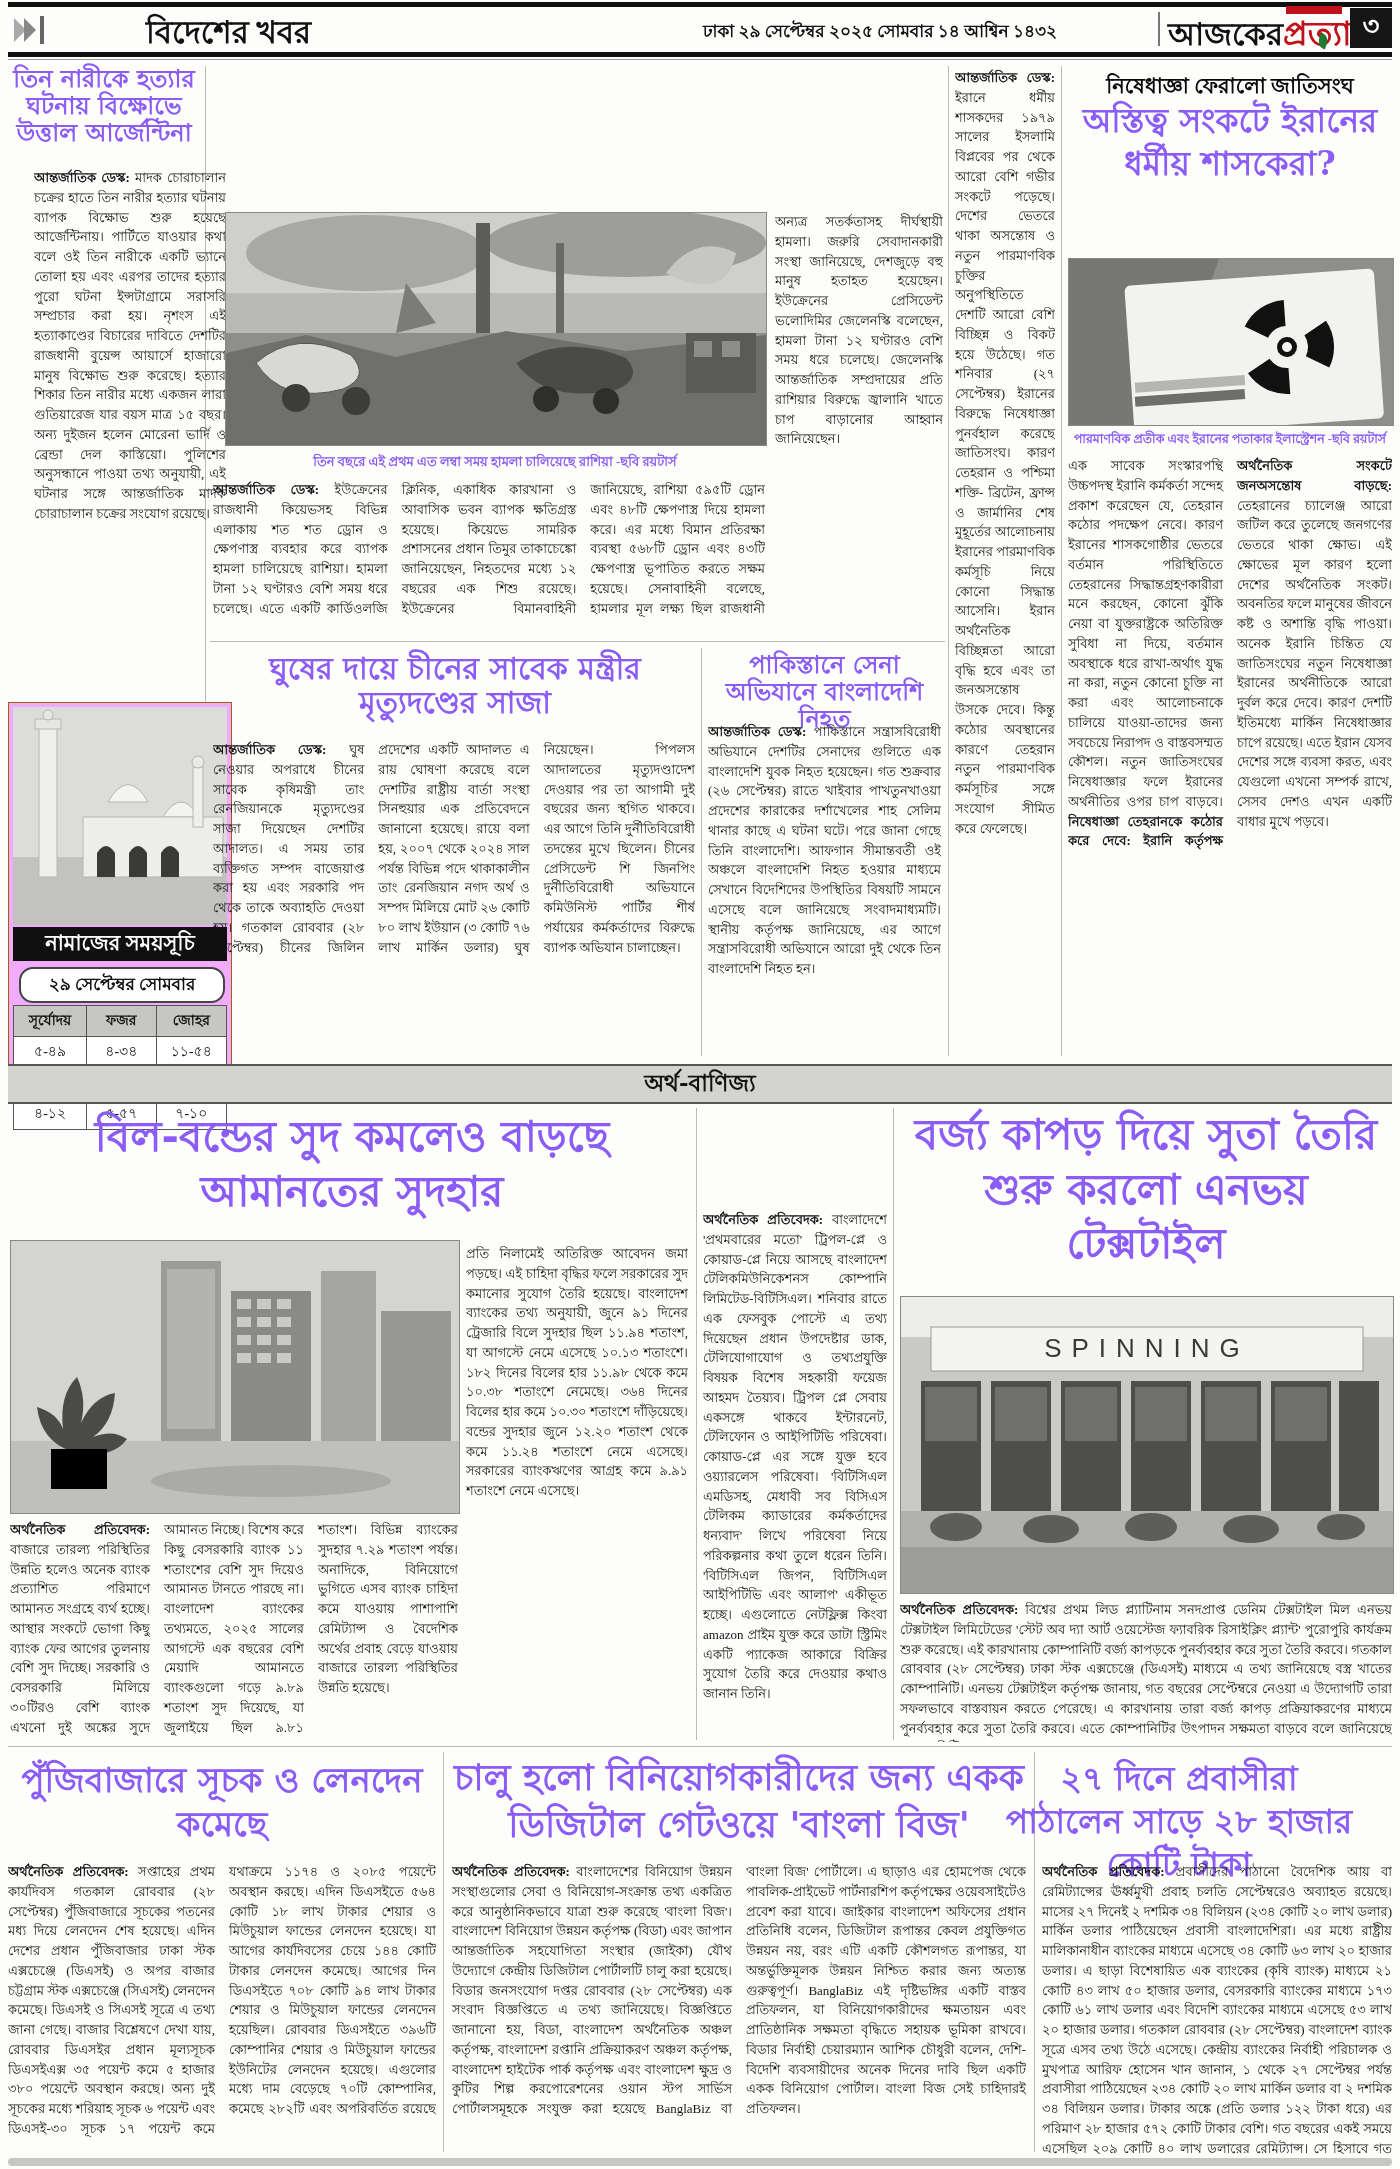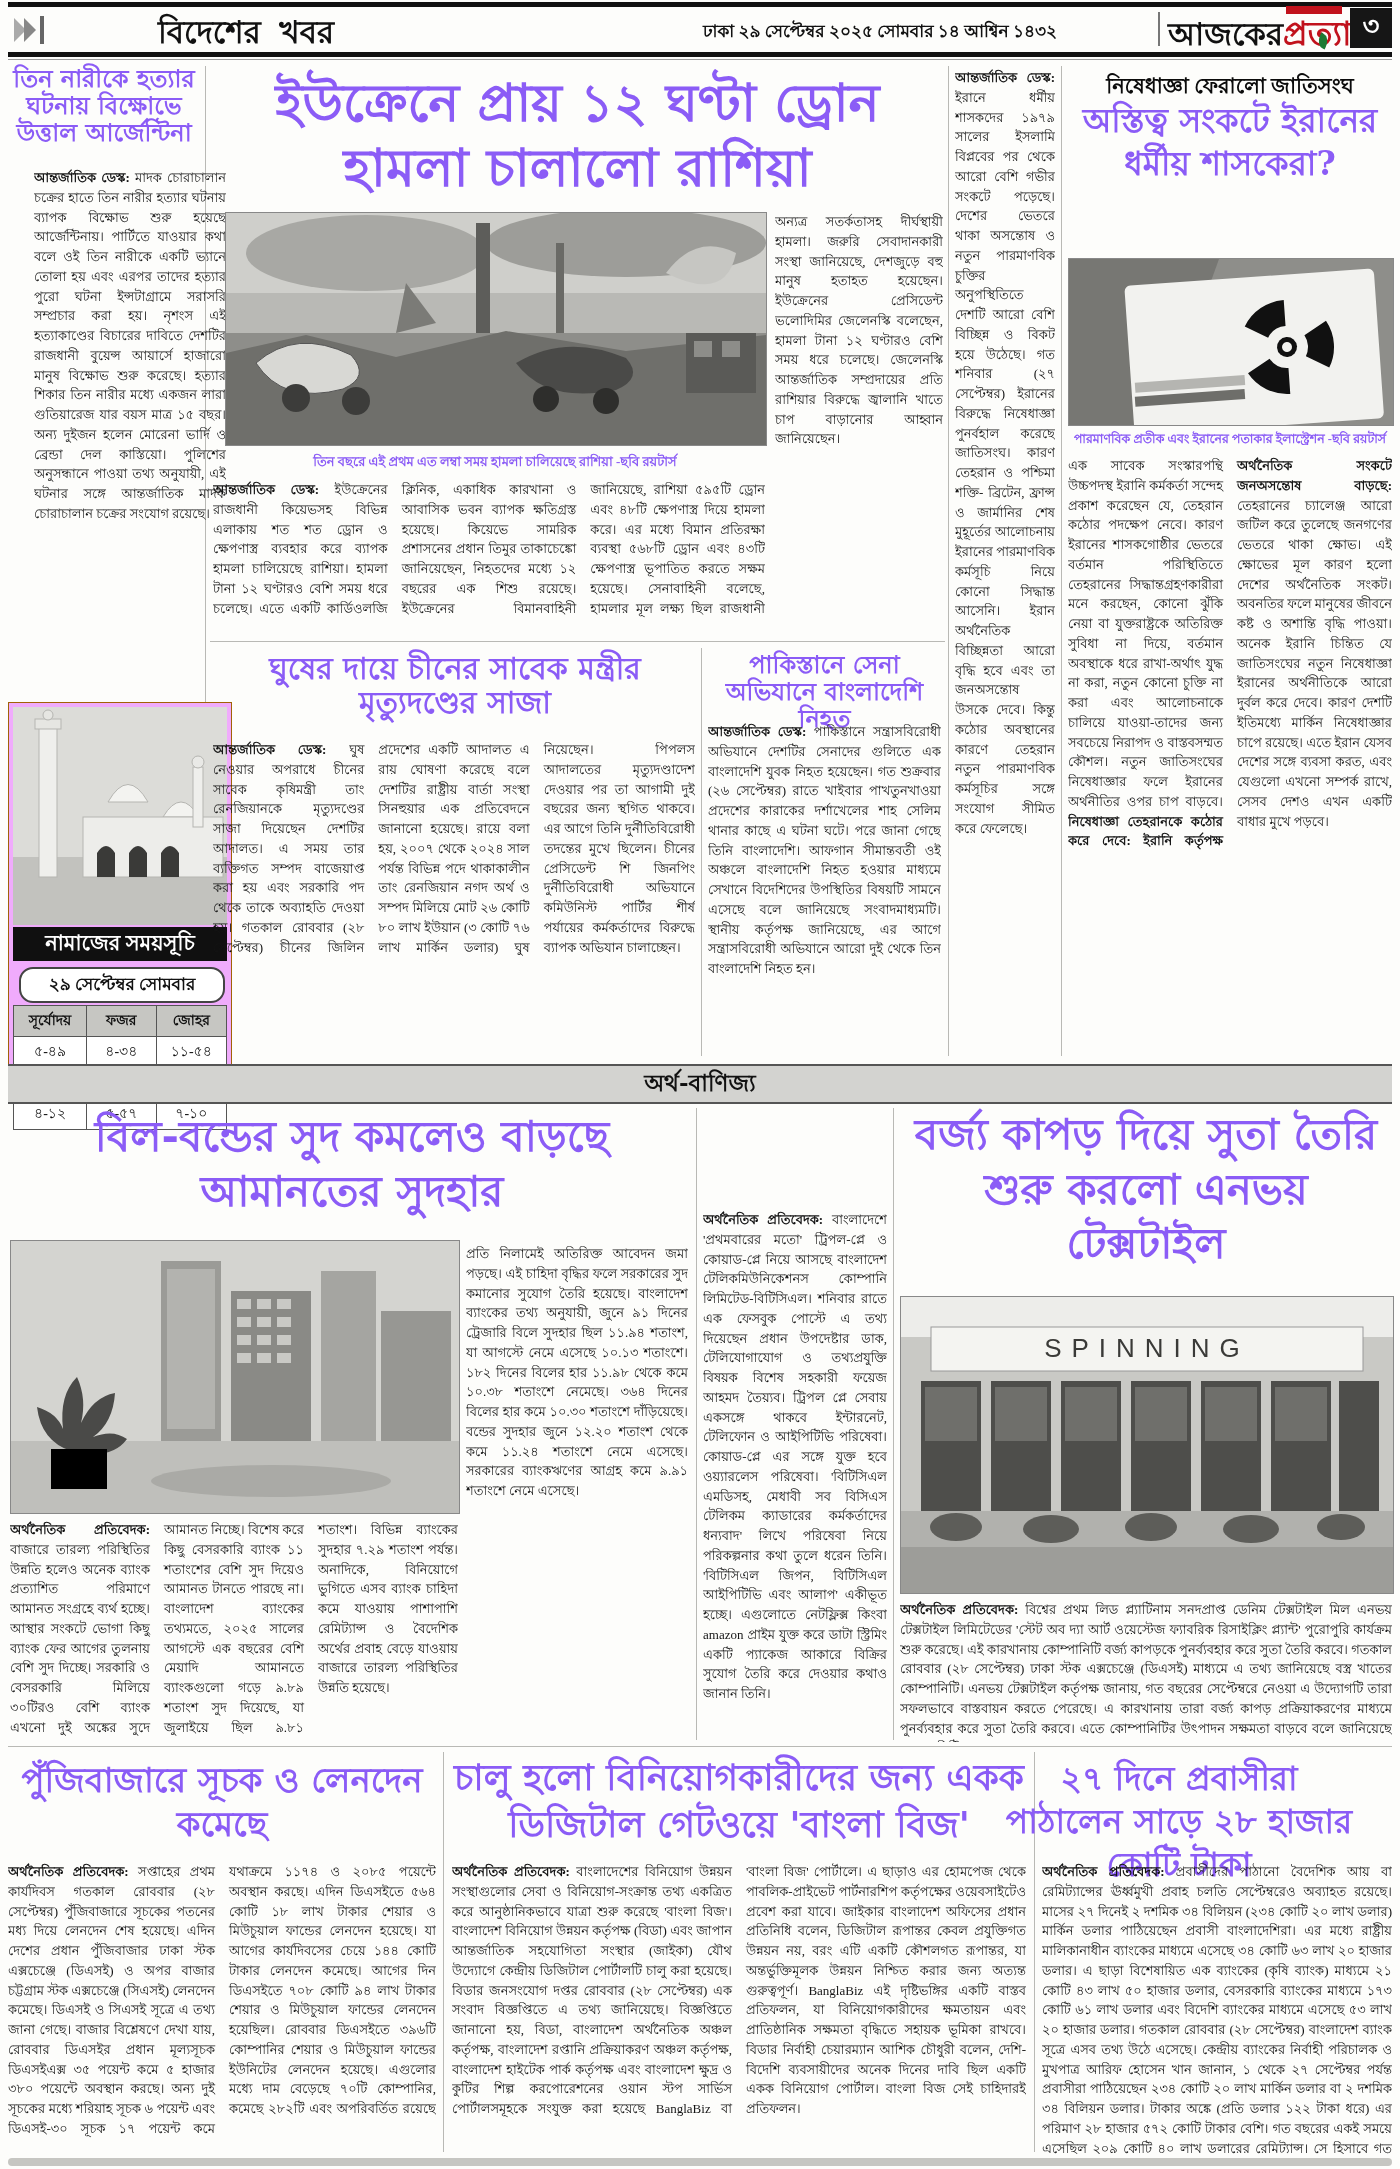--- a/index.html
+++ b/index.html
@@ -46,21 +46,21 @@
 
   <div class="abs rule" style="left:8px;top:2px;width:1384px;height:5px;"></div>
 
   <div class="abs" style="left:12px;top:14px;width:44px;height:32px;">
     <svg width="44" height="32" viewBox="0 0 44 32">
       <polygon points="2,4 14,16 2,28" fill="#aaa"></polygon>
       <polygon points="12,4 24,16 12,28" fill="#888"></polygon>
       <rect x="28" y="2" width="4" height="28" fill="#666"></rect>
     </svg>
   </div>
-  <div class="abs" style="left:158px;top:8px;font-size:31px;font-weight:bold;font-family:Liberation Mono, monospace;text-align:right;">বিদেশের খবর</div>
+  <div class="abs" style="left:146px;top:8px;font-size:31px;font-weight:bold;font-family:Liberation Serif, serif;text-align:right;">বিদেশের খবর</div>
   <div class="abs" style="left:620px;top:18px;width:520px;text-align:center;font-size:17px;font-weight:bold;">ঢাকা ২৯ সেপ্টেম্বর ২০২৫ সোমবার ১৪ আশ্বিন ১৪৩২</div>
   <div class="abs" style="left:1158px;top:12px;width:2px;height:34px;background:#777;"></div>
   <div class="abs" style="left:1168px;top:8px;white-space:nowrap;">
     <span class="mast-black">আজকের</span><span class="mast-red">প্রত্যাশা</span>
     <span class="abs" style="left:118px;top:-2px;width:56px;height:8px;background:#c1121c;"></span>
     <span class="abs" style="left:150px;top:26px;width:10px;height:14px;background:#1d7a33;transform:rotate(25deg);border-radius:0 80% 0 80%;"></span>
   </div>
   <div class="abs pgbox" style="left:1350px;top:8px;width:42px;height:40px;">
     <span>৩</span>
   </div>
@@ -118,21 +118,20 @@
       </tr>
       <tr>
         <td>৪-১২</td>
         <td>৫-৫৭</td>
         <td>৭-১০</td>
       </tr>
     </tbody>
       </table>
   </div>
 
-  <div class="abs headline" style="left:215px;top:70px;width:725px;font-size:52px;line-height:1.25;">ইউক্রেনে প্রায় ১২ ঘণ্টা ড্রোন হামলা চালালো রাশিয়া</div>
   <div class="abs photo" style="left:225px;top:212px;width:540px;height:232px;border:1px solid #888;">
     <svg width="540" height="232" viewBox="0 0 540 232" preserveAspectRatio="none">
       <rect width="540" height="232" fill="#b9b9b5"></rect>
       <rect y="0" width="540" height="80" fill="#cfcfcb"></rect>
       <ellipse cx="140" cy="40" rx="120" ry="38" fill="#a8a8a4"></ellipse>
       <ellipse cx="400" cy="30" rx="140" ry="34" fill="#9d9d99"></ellipse>
       <rect x="250" y="10" width="14" height="120" fill="#5d5d5a"></rect>
       <rect x="330" y="30" width="8" height="90" fill="#6a6a66"></rect>
       <rect x="0" y="120" width="540" height="112" fill="#8e8e8a"></rect>
       <path d="M0 140 l80 -18 90 22 110 -26 120 20 140 -16 v110 h-540 z" fill="#6f6f6b"></path>

